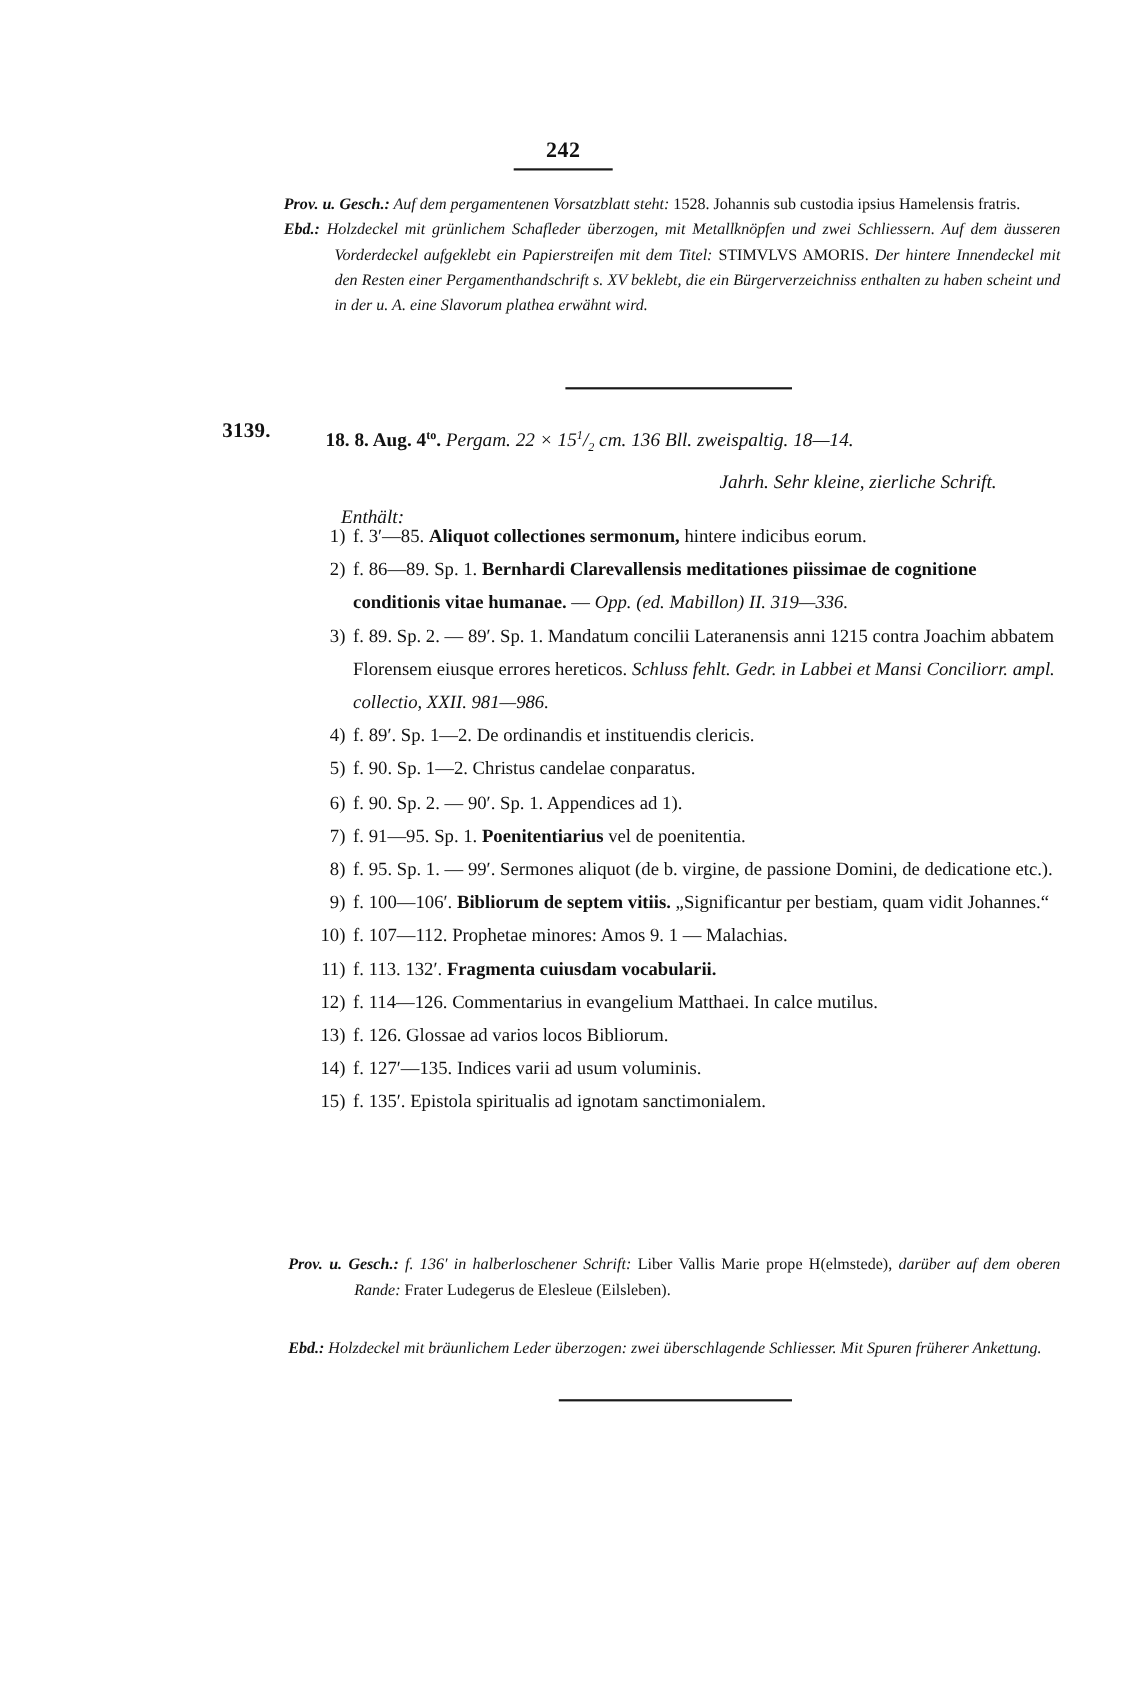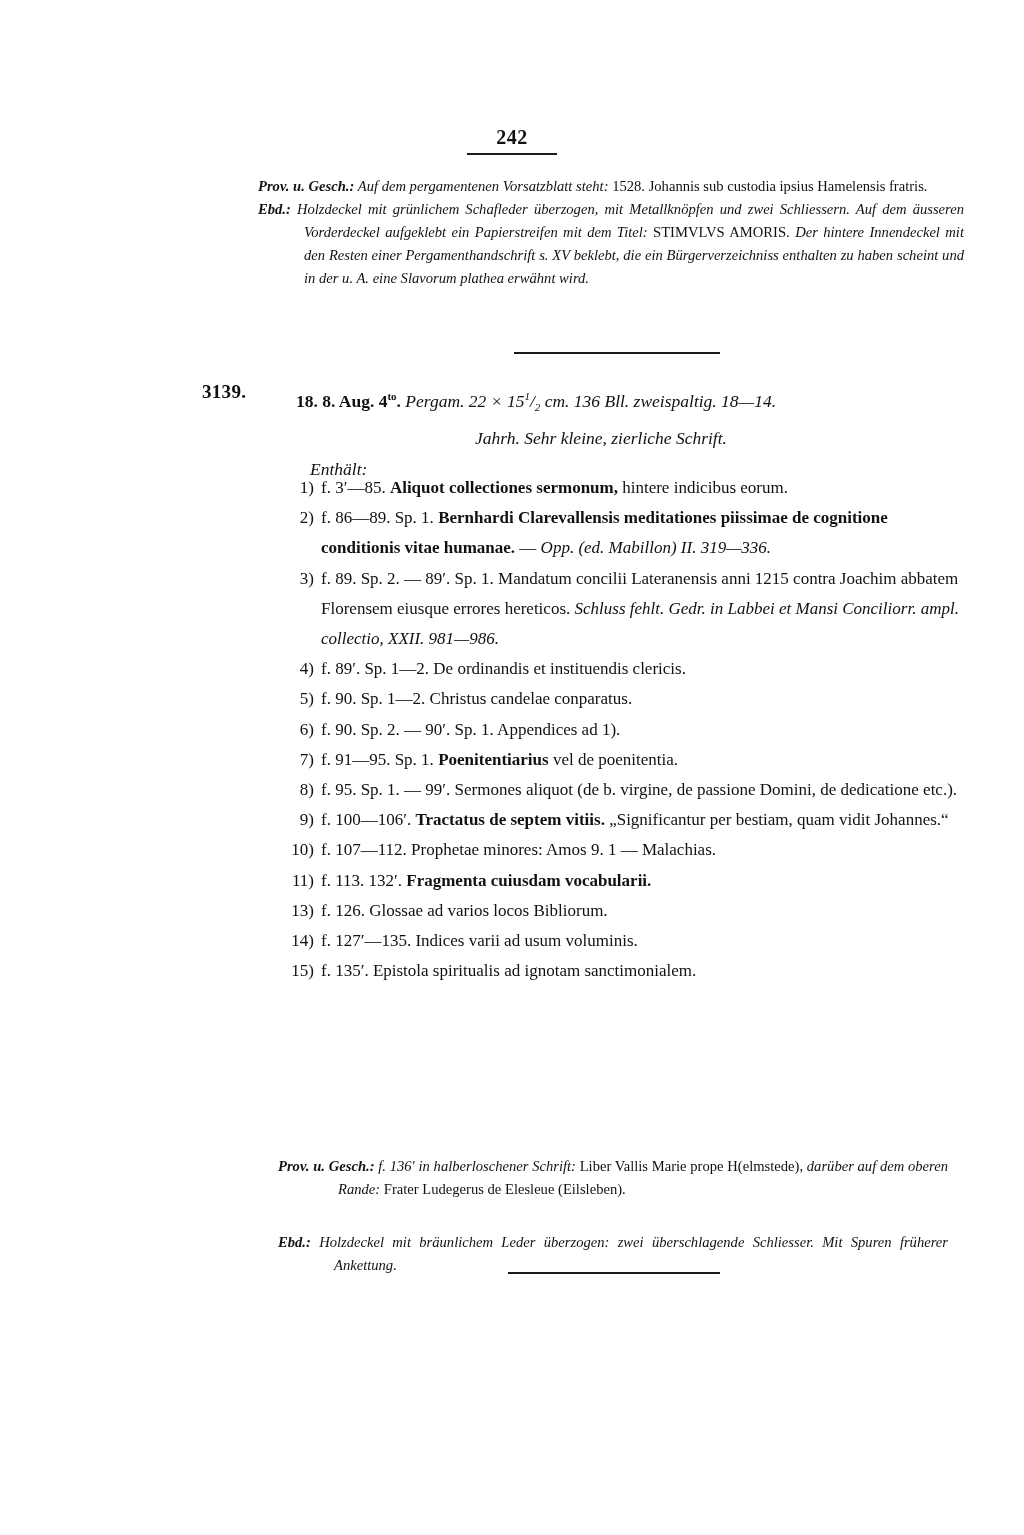--- a/index.html
+++ b/index.html
@@ -85,21 +85,21 @@
   .entry-head {
     position: absolute;
     left: 296px;
     top: 381px;
     width: 668px;
     font-size: 17.5px;
     line-height: 31px;
   }
   .entry-head .l2 {
     display: block;
-    text-align: center;
+    text-align: right;
     width: 610px;
   }
   .entry-head .l3 {
     display: block;
     padding-left: 14px;
   }
 
   
   .items {
     position: absolute;
@@ -129,21 +129,21 @@
   
   .foot {
     position: absolute;
     left: 262px;
     width: 702px;
     font-size: 14.6px;
     line-height: 23.4px;
     text-align: justify;
   }
   .foot p {
-    margin: 16px;
+    margin: 0;
     padding-left: 60px;
     text-indent: -60px;
   }
   .foot.ebd p { padding-left: 56px; text-indent: -56px; }
 
   
   .rule {
     position: absolute;
     height: 2px;
     background: #1a1a1a;
@@ -206,29 +206,33 @@
       <div class="item">
         <span class="item-num">7)</span>
         <span class="item-body"><span class="rm">f. 91—95. Sp. 1. </span><span class="bd">Poenitentiarius</span><span class="rm"> vel de poenitentia.</span></span>
       </div>
       <div class="item">
         <span class="item-num">8)</span>
         <span class="item-body"><span class="rm">f. 95. Sp. 1. — 99′. Sermones aliquot (de b. virgine, de passione Domini, de dedicatione etc.).</span></span>
       </div>
       <div class="item">
         <span class="item-num">9)</span>
-        <span class="item-body"><span class="rm">f. 100—106′. </span><span class="bd">Tractatus de septem vitiis.</span><span class="rm">  „Significantur per bestiam, quam vidit Johannes.“</span></span>
+        <span class="item-body"><span class="rm">f. 100—106′. </span><span class="bd">Bibliorum de septem vitiis.</span><span class="rm">  „Significantur per bestiam, quam vidit Johannes.“</span></span>
       </div>
       <div class="item">
         <span class="item-num">10)</span>
         <span class="item-body"><span class="rm">f. 107—112. Prophetae minores: Amos 9. 1 — Malachias.</span></span>
       </div>
       <div class="item">
         <span class="item-num">11)</span>
         <span class="item-body"><span class="rm">f. 113. 132′. </span><span class="bd">Fragmenta cuiusdam vocabularii.</span></span>
+      </div>
+      <div class="item">
+        <span class="item-num">12)</span>
+        <span class="item-body"><span class="rm">f. 114—126. Commentarius in evangelium Matthaei. In calce mutilus.</span></span>
       </div>
       <div class="item">
         <span class="item-num">13)</span>
         <span class="item-body"><span class="rm">f. 126. Glossae ad varios locos Bibliorum.</span></span>
       </div>
       <div class="item">
         <span class="item-num">14)</span>
         <span class="item-body"><span class="rm">f. 127′—135. Indices varii ad usum voluminis.</span></span>
       </div>
       <div class="item">

